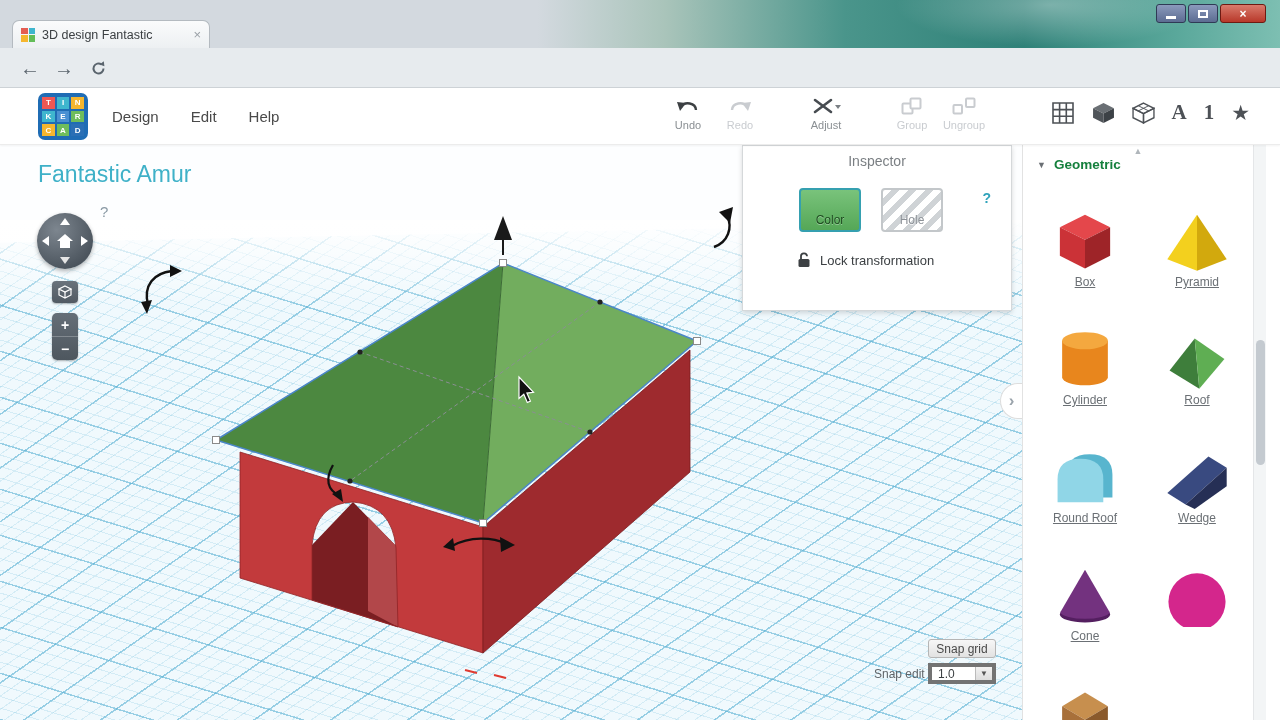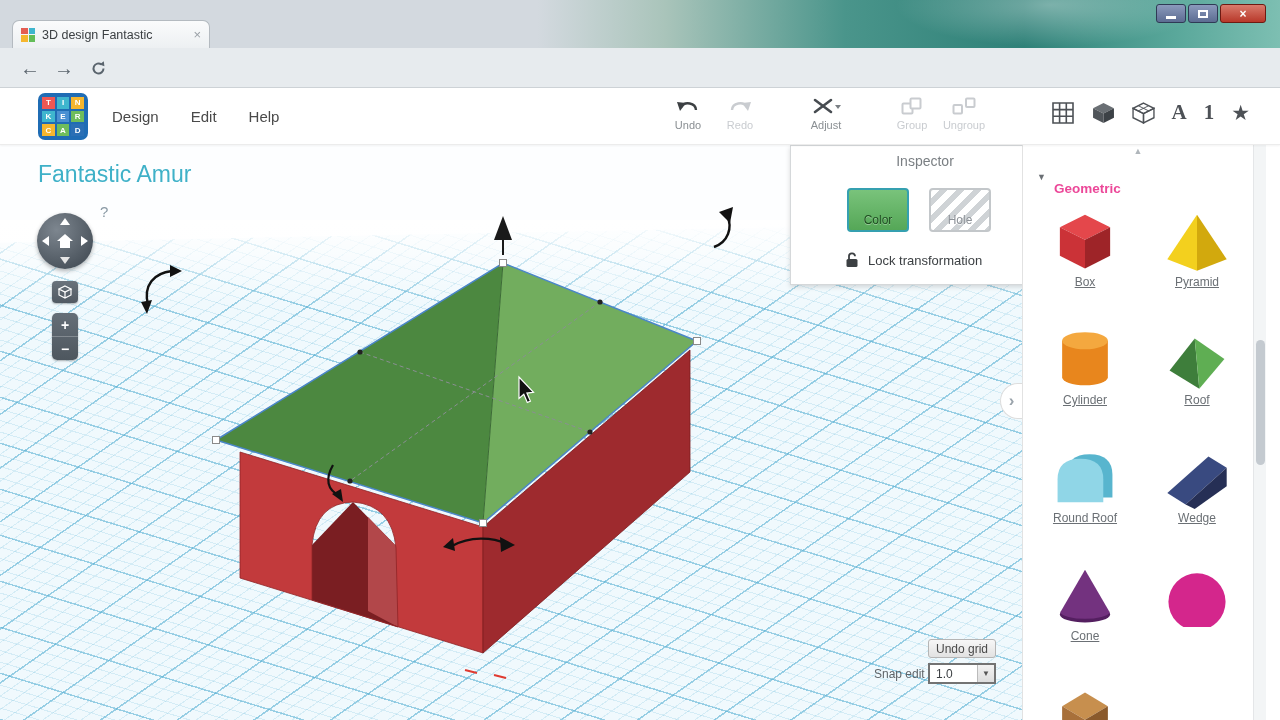--- a/index.html
+++ b/index.html
@@ -92,22 +92,22 @@
     box-shadow:0 1px 2px rgba(0,0,0,.3); }
   .zoom { position:absolute; left:52px; top:168px; width:26px; height:47px; border-radius:5px;
     background:linear-gradient(#656e77,#4e575f); box-shadow:0 1px 2px rgba(0,0,0,.3);
     display:flex; flex-direction:column; }
   .zoom span { flex:1; display:flex; align-items:center; justify-content:center; color:#fff; font-size:14px; font-weight:bold; }
   .zoom span:first-child { border-bottom:1px solid rgba(255,255,255,.25); }
   .house { position:absolute; inset:0; }
   .dash { stroke:#8a8f93; stroke-width:1; stroke-dasharray:4 3; }
 
   
-  .inspector { position:absolute; left:742px; top:0; width:270px; height:140px; background:#fff;
-    border:1px solid #d5d8da; box-shadow:0 2px 5px rgba(0,0,0,.15);margin-left:48px; }
+  .inspector { position:absolute; left:742px; top:0; width:270px; height:166px; background:#fff;
+    border:1px solid #d5d8da; box-shadow:0 2px 5px rgba(0,0,0,.15); }
   .inspector .ititle { position:absolute; left:0; top:7px; width:100%; text-align:center; font-size:14px; color:#7a7f83; }
   .swatch { position:absolute; top:42px; width:62px; height:44px; border-radius:4px; }
   .swatch .sl { position:absolute; bottom:3px; width:100%; text-align:center; font-size:12px; }
   .swatch.color { left:56px; background:linear-gradient(#79c37b,#55a757); border:2px solid #35a0b0; }
   .swatch.color .sl { color:#1e4d20; text-shadow:0 1px 0 rgba(255,255,255,.35); }
   .swatch.hole { left:138px; border:2px solid #c3c7ca;
     background:repeating-linear-gradient(135deg,#ffffff 0 6px,#cfd3d6 6px 12px);text-decoration:underline; }
   .swatch.hole .sl { color:#8d9298; text-shadow:0 1px 0 rgba(255,255,255,.8); }
   .ins-help { position:absolute; right:20px; top:44px; color:#2fa3bb; font-size:14px; font-weight:bold; }
   .lock-row { position:absolute; left:54px; top:106px; display:flex; align-items:center; gap:9px; }
@@ -115,32 +115,32 @@
 
   .chevron { position:absolute; left:1000px; top:238px; width:22px; height:36px; background:#fff;
     border:1px solid #ddd; border-right:none; border-radius:18px 0 0 18px;
     display:flex; align-items:center; justify-content:center; color:#9aa3ab; font-size:17px; font-weight:bold; }
 
   .editgrid-btn { position:absolute; left:928px; top:494px; width:68px; height:19px;
     background:linear-gradient(#f7f7f7,#e2e2e2); border:1px solid #b5b5b5; border-radius:3px;
     font-size:12px; color:#4a4a4a; display:flex; align-items:center; justify-content:center; }
   .snap-label { position:absolute; left:874px; top:522px; font-size:12px; color:#5f6468; }
   .snap-select { position:absolute; left:928px; top:518px; width:68px; height:21px; background:#fff;
-    border:2px solid #737373; display:flex; align-items:center; }
+    border:4px solid #737373; display:flex; align-items:center; }
   .snap-select .val { flex:1; font-size:12px; color:#3c4043; padding-left:6px; }
   .snap-select .arrow { width:17px; height:100%; background:linear-gradient(#f2f2f2,#dddddd);
     border-left:1px solid #bbb; display:flex; align-items:center; justify-content:center; font-size:8px; color:#555; }
 
   
   .sidebar { position:absolute; left:1022px; top:145px; width:258px; height:575px; background:#fff;
     border-left:1px solid #e2e2e2; overflow:hidden; }
   .scroll-up { position:absolute; left:0; top:1px; width:230px; text-align:center; font-size:9px; color:#b0b6bb; }
   .shape-section-header { position:absolute; left:14px; top:12px; display:flex; align-items:center; gap:8px; }
   .shape-section-header .caret { font-size:9px; color:#6a6f74; }
-  .shape-section-header .name { font-size:13.5px; font-weight:bold; color:#ec4899;margin-top:24px; }
+  .shape-section-header .name { font-size:13.5px; font-weight:bold; color:#15803d; }
   .shapes { position:absolute; left:6px; top:50px; display:grid; grid-template-columns:112px 112px; grid-auto-rows:118px; }
   .shape { display:flex; flex-direction:column; align-items:center; padding-top:14px; }
   .shape .slabel { margin-top:2px; font-size:12px; color:#6b7075;text-decoration:underline; }
   .sb-scroll { position:absolute; left:230px; top:0; width:13px; height:575px; background:#f3f5f6; border-left:1px solid #e4e6e8; }
   .sb-thumb { position:absolute; left:2px; top:195px; width:9px; height:125px; background:#c4cad0; border-radius:5px; }
 </style>
 </head>
 <body>
 
 <div class="screen">
@@ -392,21 +392,21 @@
         <svg width="14" height="16" viewBox="0 0 14 16">
           <path d="M4,7 V4.6 a3,3 0 0 1 6,-0.4" fill="none" stroke="#3c4043" stroke-width="1.8"></path>
           <rect x="1.5" y="7" width="11" height="8" rx="1.5" fill="#3c4043"></rect>
         </svg>
         <span class="lt">Lock transformation</span>
       </div>
     </div>
 
     <div class="chevron">›</div>
 
-    <div class="editgrid-btn">Undo grid</div>
+    <div class="editgrid-btn">Snap grid</div>
     <div class="snap-label">Snap edit</div>
     <div class="snap-select">
       <span class="val">1.0</span>
       <span class="arrow">▼</span>
     </div>
   </div>
 
   <div class="sidebar">
     <div class="scroll-up">▲</div>
     <div class="shape-section-header">

